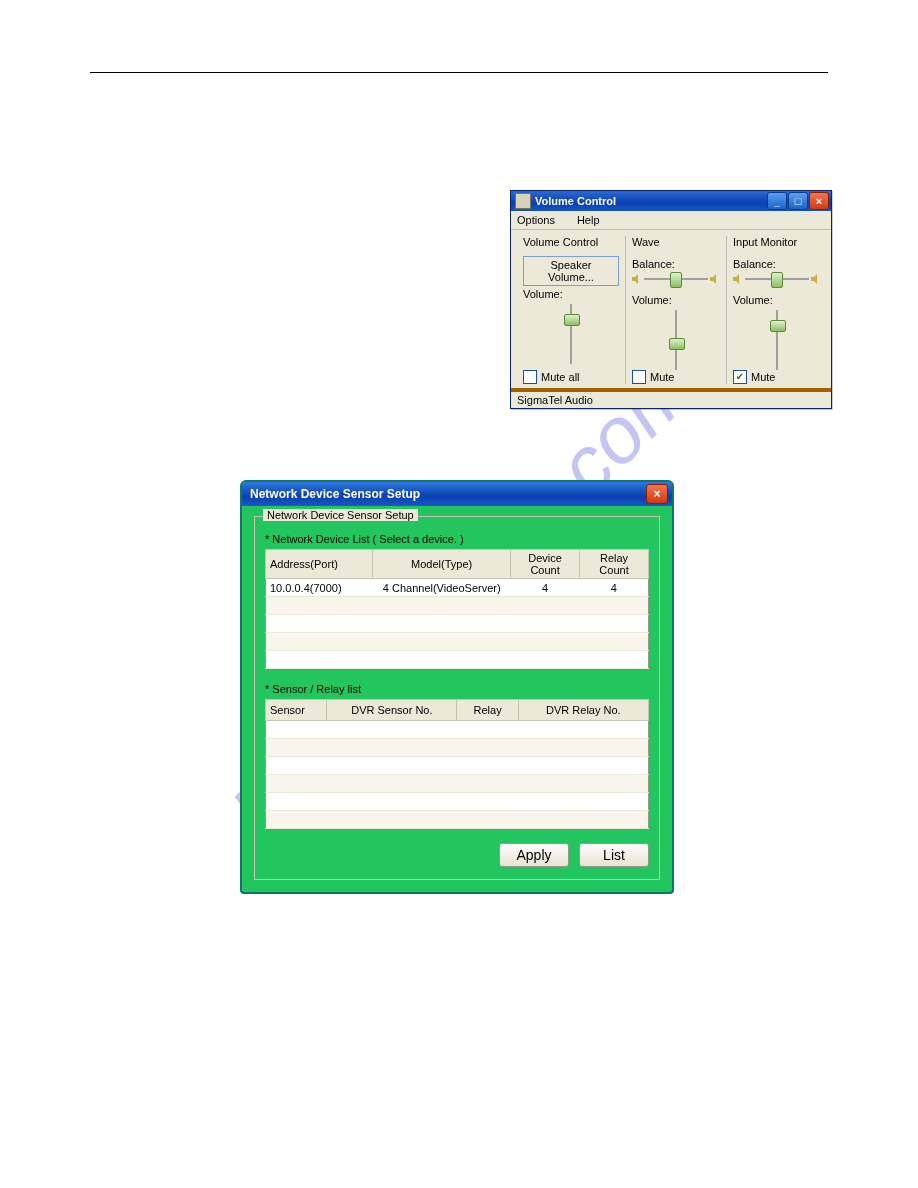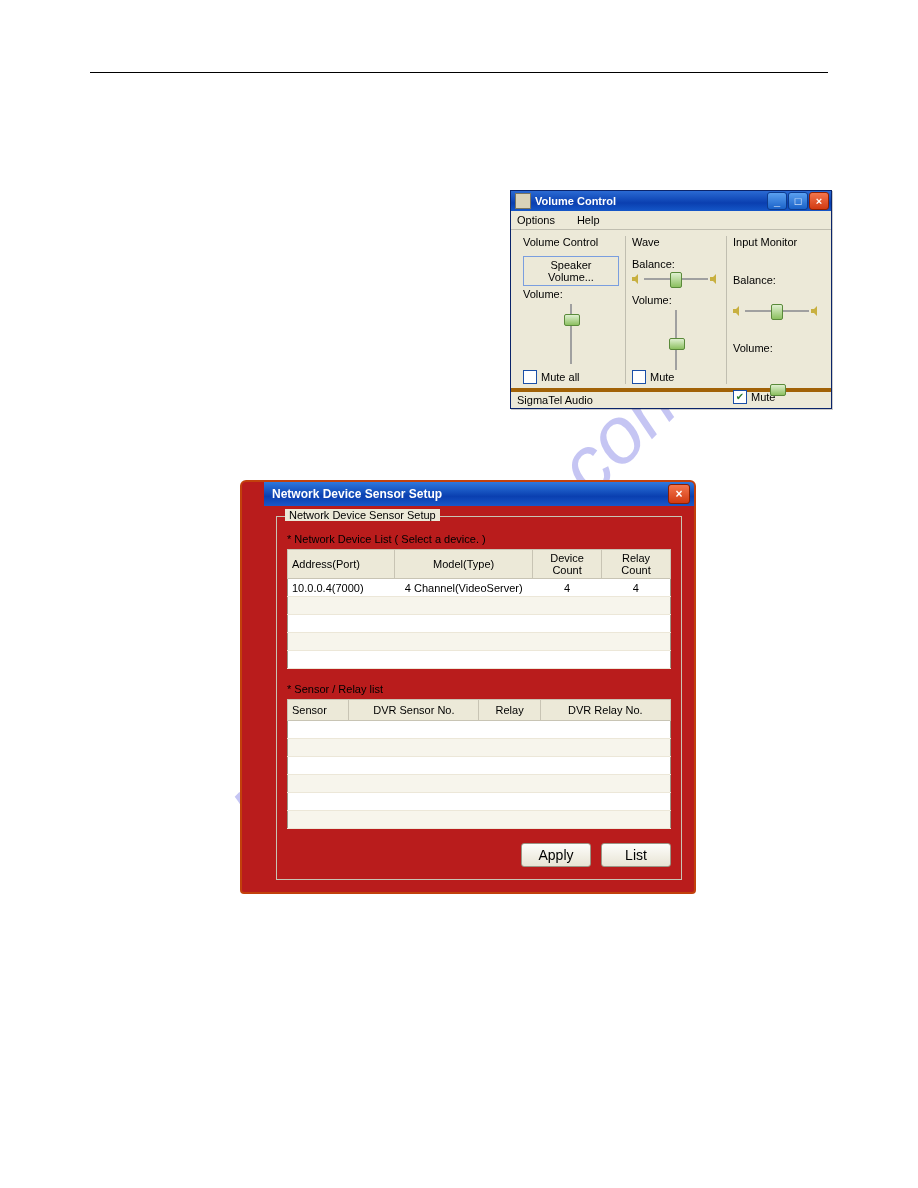--- a/index.html
+++ b/index.html
@@ -93,21 +93,21 @@
     padding: 6px 4px 4px 6px;
     height: 148px;
   }
   .vc-col {
     flex: 1;
     border-right: 1px solid #c0beb0;
     padding: 0 6px;
     display: flex;
     flex-direction: column;
   }
-  .vc-col:last-child { border-right: none; gap: 16px; }
+  .vc-col:last-child { border-right: none; }
   .vc-col-title { font-size: 11px; margin-bottom: 8px; }
   .vc-speaker-btn {
     border: 1px solid #7a9edf;
     background: #ece9d8;
     padding: 2px 4px;
     font-size: 11px;
     width: 86px;
     text-align: center;
   }
   .vc-label-sm { font-size: 11px; margin-top: 2px; margin-bottom: 2px; }
@@ -187,25 +187,24 @@
     padding: 2px 6px;
     font-size: 11px;
   }
 
   
   .nd-window {
     position: absolute;
     left: 240px;
     top: 480px;
     width: 430px;
-    border: 2px solid #c2410c;
+    border: 2px solid #0f766e;
     border-radius: 6px 6px 4px 4px;
-    background: #b91c1c;
+    background: #22c55e;
     overflow: hidden;
-    padding-left: 22px;
   }
   .nd-titlebar {
     height: 24px;
     background: linear-gradient(to bottom, #2e78dd, #0a3fb0 60%, #1a57c8);
     display: flex;
     align-items: center;
     padding: 0 4px 0 8px;
     color: #fff;
     font-weight: bold;
     font-size: 12px;

